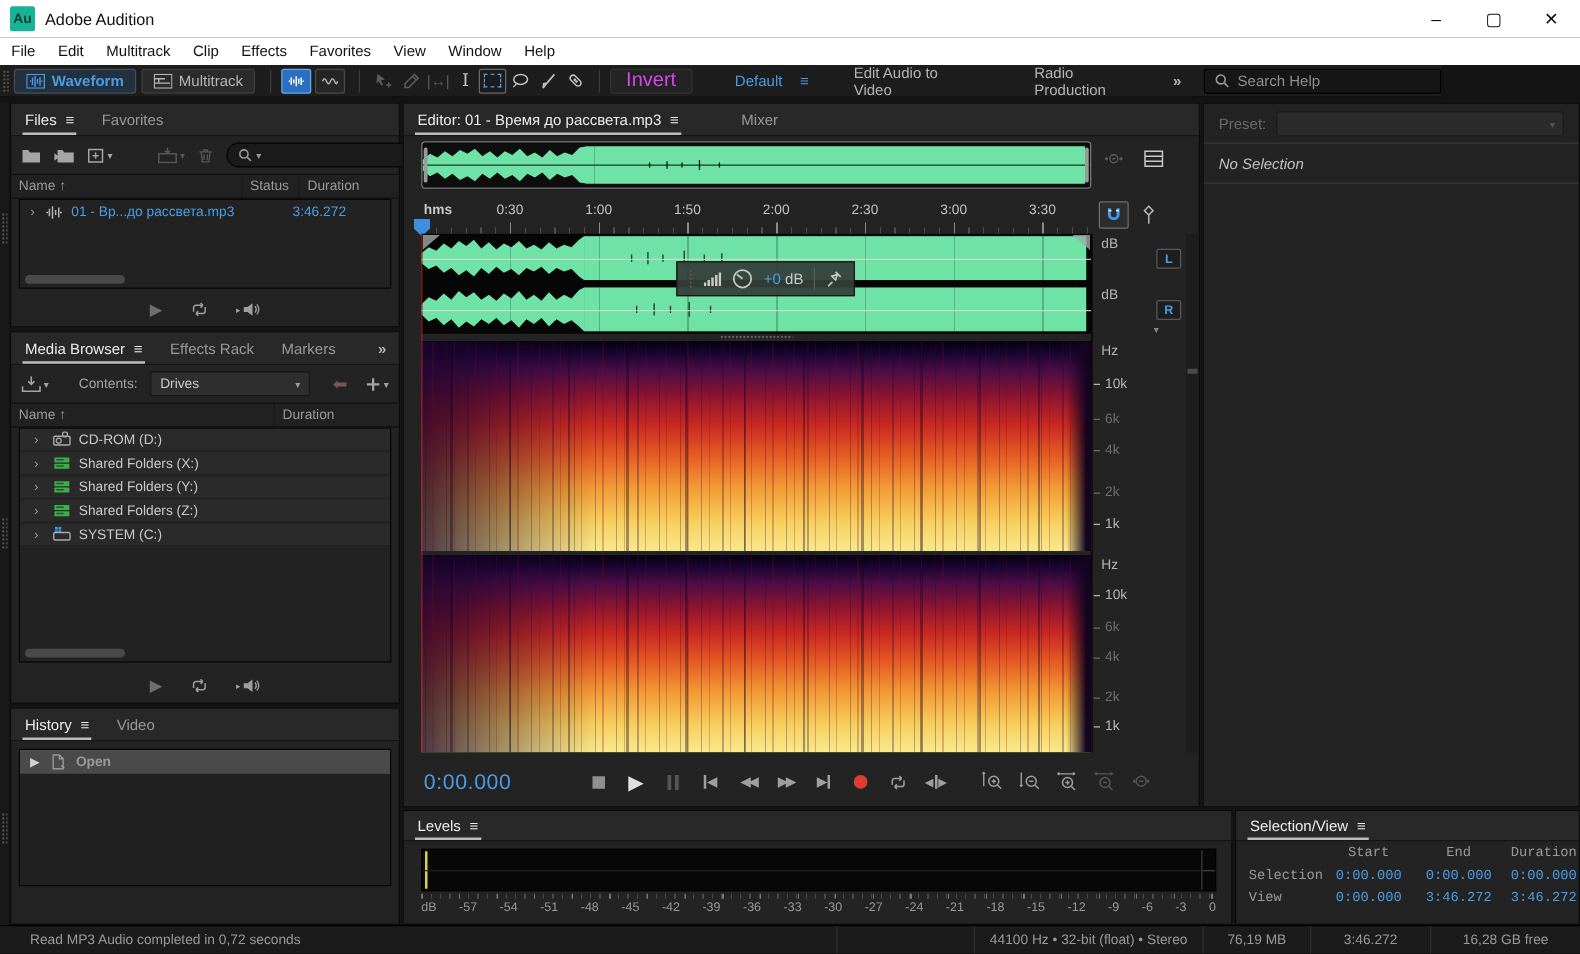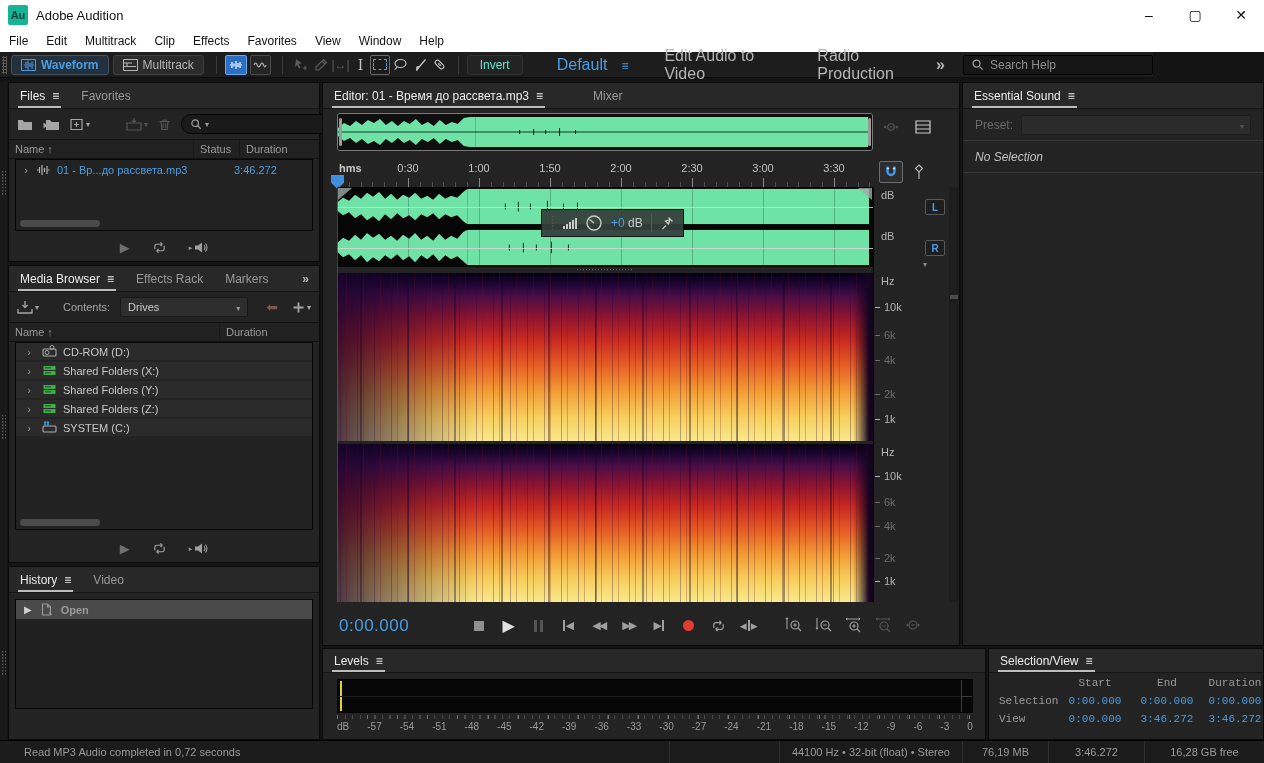--- a/index.html
+++ b/index.html
@@ -30,22 +30,22 @@
   .tbtn.active { background:#23303d; color:#4a9de4; border-color:#44515c; }
   .tsep { width:1px; height:18px; background:#3a3a3a; margin:0 8px; }
   .tool { width:24px; height:20px; display:flex; align-items:center; justify-content:center; color:#c2c2c2; }
   .tool.dim { color:#5c5c5c; }
   .tool.activebox { background:#1b1b1b; border:1px solid #6a6a6a; border-radius:2px; }
   .viewtoggle { width:26px; height:20px; border:1px solid #4a4a4a; border-radius:2px; margin-right:3px;
                 display:flex; align-items:center; justify-content:center; color:#b5b5b5; background:#252525;}
   .viewtoggle.active { background:#2a6fc2; border-color:#6aa7e8; color:#fff; }
   .marquee-glyph { width:14px; height:11px; border:1px dashed #4a9de4; }
   .invertbtn { height:20px; padding:0 12px; display:flex; align-items:center; background:#232323;
-               border:1px solid #323232; border-radius:3px; color:#5eead4; font-size:12px; }
-  .ws { margin-left:26px; display:flex; align-items:center; gap:6px; font-size:16px; color:#b5b5b5; }
+               border:1px solid #323232; border-radius:3px; color:#d946ef; font-size:16px; }
+  .ws { margin-left:26px; display:flex; align-items:center; gap:6px; font-size:12px; color:#b5b5b5; }
   .ws .wsname { padding:0 8px; }
   .ws .active { color:#4a9de4; }
   .pmenu::after { content:"\2261"; font-size:12px; }
   .caret::after { content:"\25BE"; font-size:8px; }
   .searchbox { margin-left:18px; width:196px; height:20px; background:#161616; border:1px solid #000;
                border-radius:2px; display:flex; align-items:center; gap:6px; padding:0 7px; color:#9a9a9a; }
   .searchbox input { flex:1; background:transparent; border:none; outline:none; color:#bbb;
                      font-family:"Liberation Sans",sans-serif; font-size:12px; }
   .searchbox input::placeholder { color:#8f8f8f; }
 
@@ -810,26 +810,20 @@
           <svg class="ic" width="17" height="17" viewBox="0 0 17 17" fill="none" stroke="currentColor">
               <circle cx="8" cy="8" r="4" stroke-width="1.2"></circle>
               <path d="M6.3 8h3.4M1.5 8h2M12.5 8h2M2.8 6.8L1.8 8l1 1.2M13.2 6.8l1 1.2-1 1.2" stroke-width="1.1"></path>
             </svg>
         </span>
       </div>
     </div>
   </div>
 
   <div class="panel" style="left:962px; top:82px; width:302px; height:564px;">
-    <div class="tabbar">
-      <div class="tab active">
-        <span>Essential Sound</span>
-        <span class="pmenu"></span>
-      </div>
-    </div>
     <div class="esrow">
       <span class="presetlab">Preset:</span>
       <span class="presetsel">
           <span class="caret"></span>
         </span>
     </div>
     <div class="esrow">
       <span class="noselect">No Selection</span>
     </div>
   </div>

